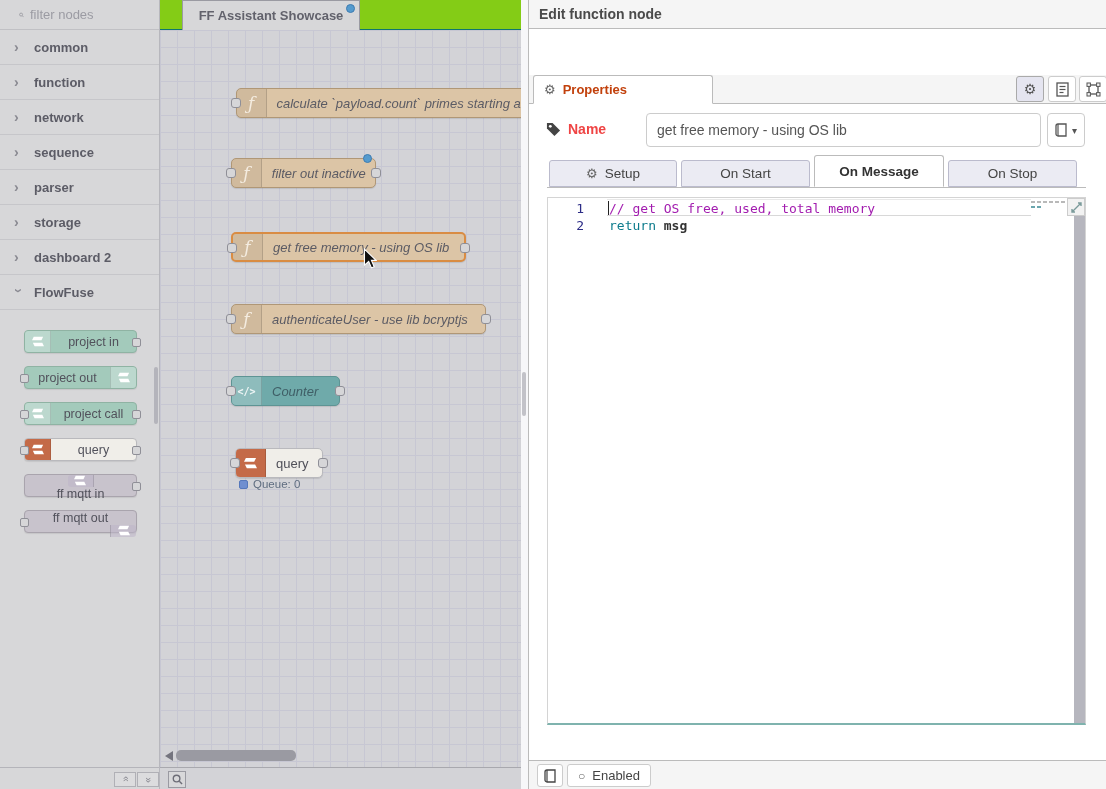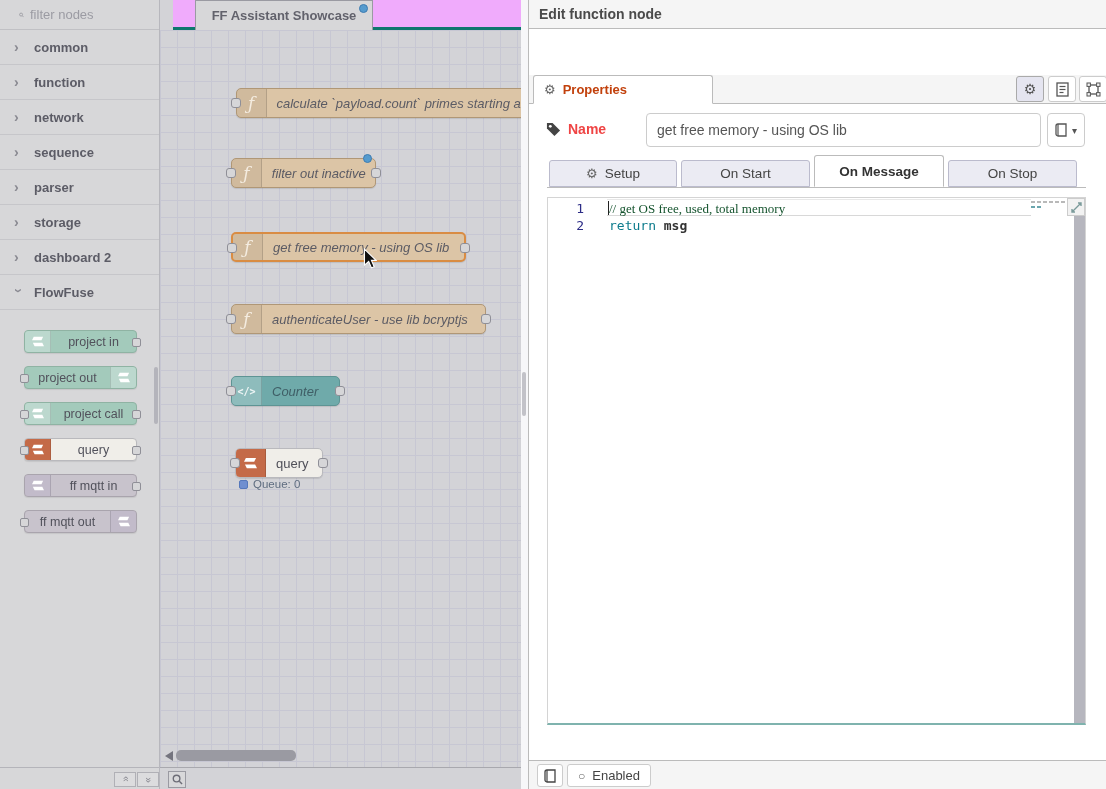--- a/index.html
+++ b/index.html
@@ -18,43 +18,43 @@
   .cat { position:absolute; left:0; width:159px; height:35px; border-bottom:1px solid #c6c6ca;
          display:flex; align-items:center; padding-left:14px; gap:10px; cursor:pointer; }
   .cat .chev { color:#8a8a92; font-size:14px; font-weight:bold; display:inline-block; width:10px; }
   .chev.down { transform:rotate(90deg); transform-origin:45% 55%; }
   .cat .clabel { color:#5c5c66; font-size:13px; font-weight:bold; }
 
   .pnode { position:absolute; height:23px; border-radius:4px; border:1px solid #9aa39e;
            display:flex; align-items:center; box-shadow:0 1px 1px rgba(0,0,0,.08); }
   .pn-teal  { background:#a3cabb; border-color:#8fb3a3; }
   .pn-white { background:#f0eee9; border-color:#b9b9bd; }
-  .pn-mauve { background:#c8c3cc; border-color:#a9a4ad; }
+  .pn-mauve { background:#c8c3cc; border-color:#a9a4ad;flex-direction:column; }
   .pblock { width:26px; height:100%; display:flex; align-items:center; justify-content:center; }
   .pblock.left  { border-right:1px solid rgba(0,0,0,.12); border-radius:3px 0 0 3px; }
   .pblock.right { border-left:1px solid rgba(0,0,0,.12); border-radius:0 3px 3px 0; margin-left:auto; }
   .pn-teal .pblock { background:rgba(255,255,255,.28); }
   .pn-white .pblock { background:#c46a48; }
   .pn-mauve .pblock { background:rgba(190,180,200,.55); }
   .plabel { flex:1; text-align:center; font-size:12.5px; color:#51515b; }
   .pport { position:absolute; width:9px; height:9px; background:#d6d6d8; border:1px solid #8f8f97;
            border-radius:2px; top:7px; }
   .pport.l { left:-5px; } .pport.r { right:-5px; }
   .pal-scroll { position:absolute; right:1px; top:367px; width:4px; height:57px; background:#b4b4bb; border-radius:2px; }
   .pal-footer { position:absolute; left:0; bottom:0; width:159px; height:22px; border-top:1px solid #b4b4ba;
                 background:#d7d7d9; }
   .pf-btn { position:absolute; top:4px; width:22px; height:15px; border:1px solid #b0b0b6; background:#dcdcde;
             display:flex; align-items:center; justify-content:center; color:#8b8b93; font-size:10px; cursor:pointer; }
   .pf-btn span { display:inline-block; transform:rotate(-90deg); letter-spacing:-1px; }
   .pf-btn.down span { transform:rotate(90deg); }
 
   
   .canvas { position:absolute; left:160px; top:0; width:361px; height:789px; background:#d3d3d7; overflow:hidden; }
-  .tabbar { position:absolute; left:13px; top:0; width:100%; height:30px; background:#f0abfc;
-            border-bottom:3px solid #0f766e; }
+  .tabbar { position:absolute; left:0; top:0; width:100%; height:30px; background:#84cc16;
+            border-bottom:1px solid #0f766e; }
   .wtab { position:absolute; left:22px; top:0; width:178px; height:30px; background:#d7d7d9;
           border:1px solid #9a9aa2; border-bottom:none; display:flex; align-items:center; justify-content:center; }
   .wtab .tlabel { font-size:13px; font-weight:bold; color:#62626c; }
   .dot { width:9px; height:9px; border-radius:50%; background:#559bce; border:1px solid #3e7cb1; }
   .wtab .dot { position:absolute; right:4px; top:3px; }
   .grid { position:absolute; left:0; top:30px; right:0; bottom:0;
           background-image:linear-gradient(#c7c7d3 1px, transparent 1px),
                            linear-gradient(90deg,#c7c7d3 1px, transparent 1px);
           background-size:17px 17px; }
   .node { position:absolute; height:30px; border-radius:5px; display:flex; align-items:center;
@@ -145,21 +145,21 @@
   .ft-3 { left:401px; width:129px; }
 
   .editor { position:absolute; left:18px; top:93px; width:539px; height:528px; background:#fff;
             border:1px solid #d4d4d4; border-bottom:2px solid #7fb3ae;
             font-family:"DejaVu Sans Mono",monospace; font-size:13px; }
   .gutter { position:absolute; left:0; top:0; width:58px; height:100%; background:#fff; }
   .lnum { position:absolute; right:22px; color:#2c2c86; line-height:17px; }
   .cur-line { position:absolute; left:59px; top:1px; width:424px; height:17px;
               border-top:1px solid #e8e8e8; border-bottom:1px solid #d8d8d8; }
   .cline { position:absolute; left:61px; line-height:17px; white-space:pre; }
-  .tok-comment { color:#14532d;font-family:Liberation Serif, serif; }
+  .tok-comment { color:#a21caf; }
   .tok-keyword { color:#0c7b8c; }
   .tok-var { color:#333; font-weight:bold; }
   .caret-bar { position:absolute; left:60px; top:3px; width:1px; height:14px; background:#222; }
   .minimap { position:absolute; right:14px; top:3px; width:40px; }
   .mm-row1 { height:2px; width:38px; margin-bottom:3px;
              background:repeating-linear-gradient(90deg,#b9b9b9 0 4px, transparent 4px 6px); }
   .mm-row2 { height:2px; width:12px;
              background:repeating-linear-gradient(90deg,#6aa5ad 0 4px, transparent 4px 6px); }
   .scroll-strip { position:absolute; right:0; top:0; width:11px; height:100%; background:#b6b6be; }
   .expand-btn { position:absolute; right:0; top:0; width:18px; height:18px; background:#f2f2f2;

